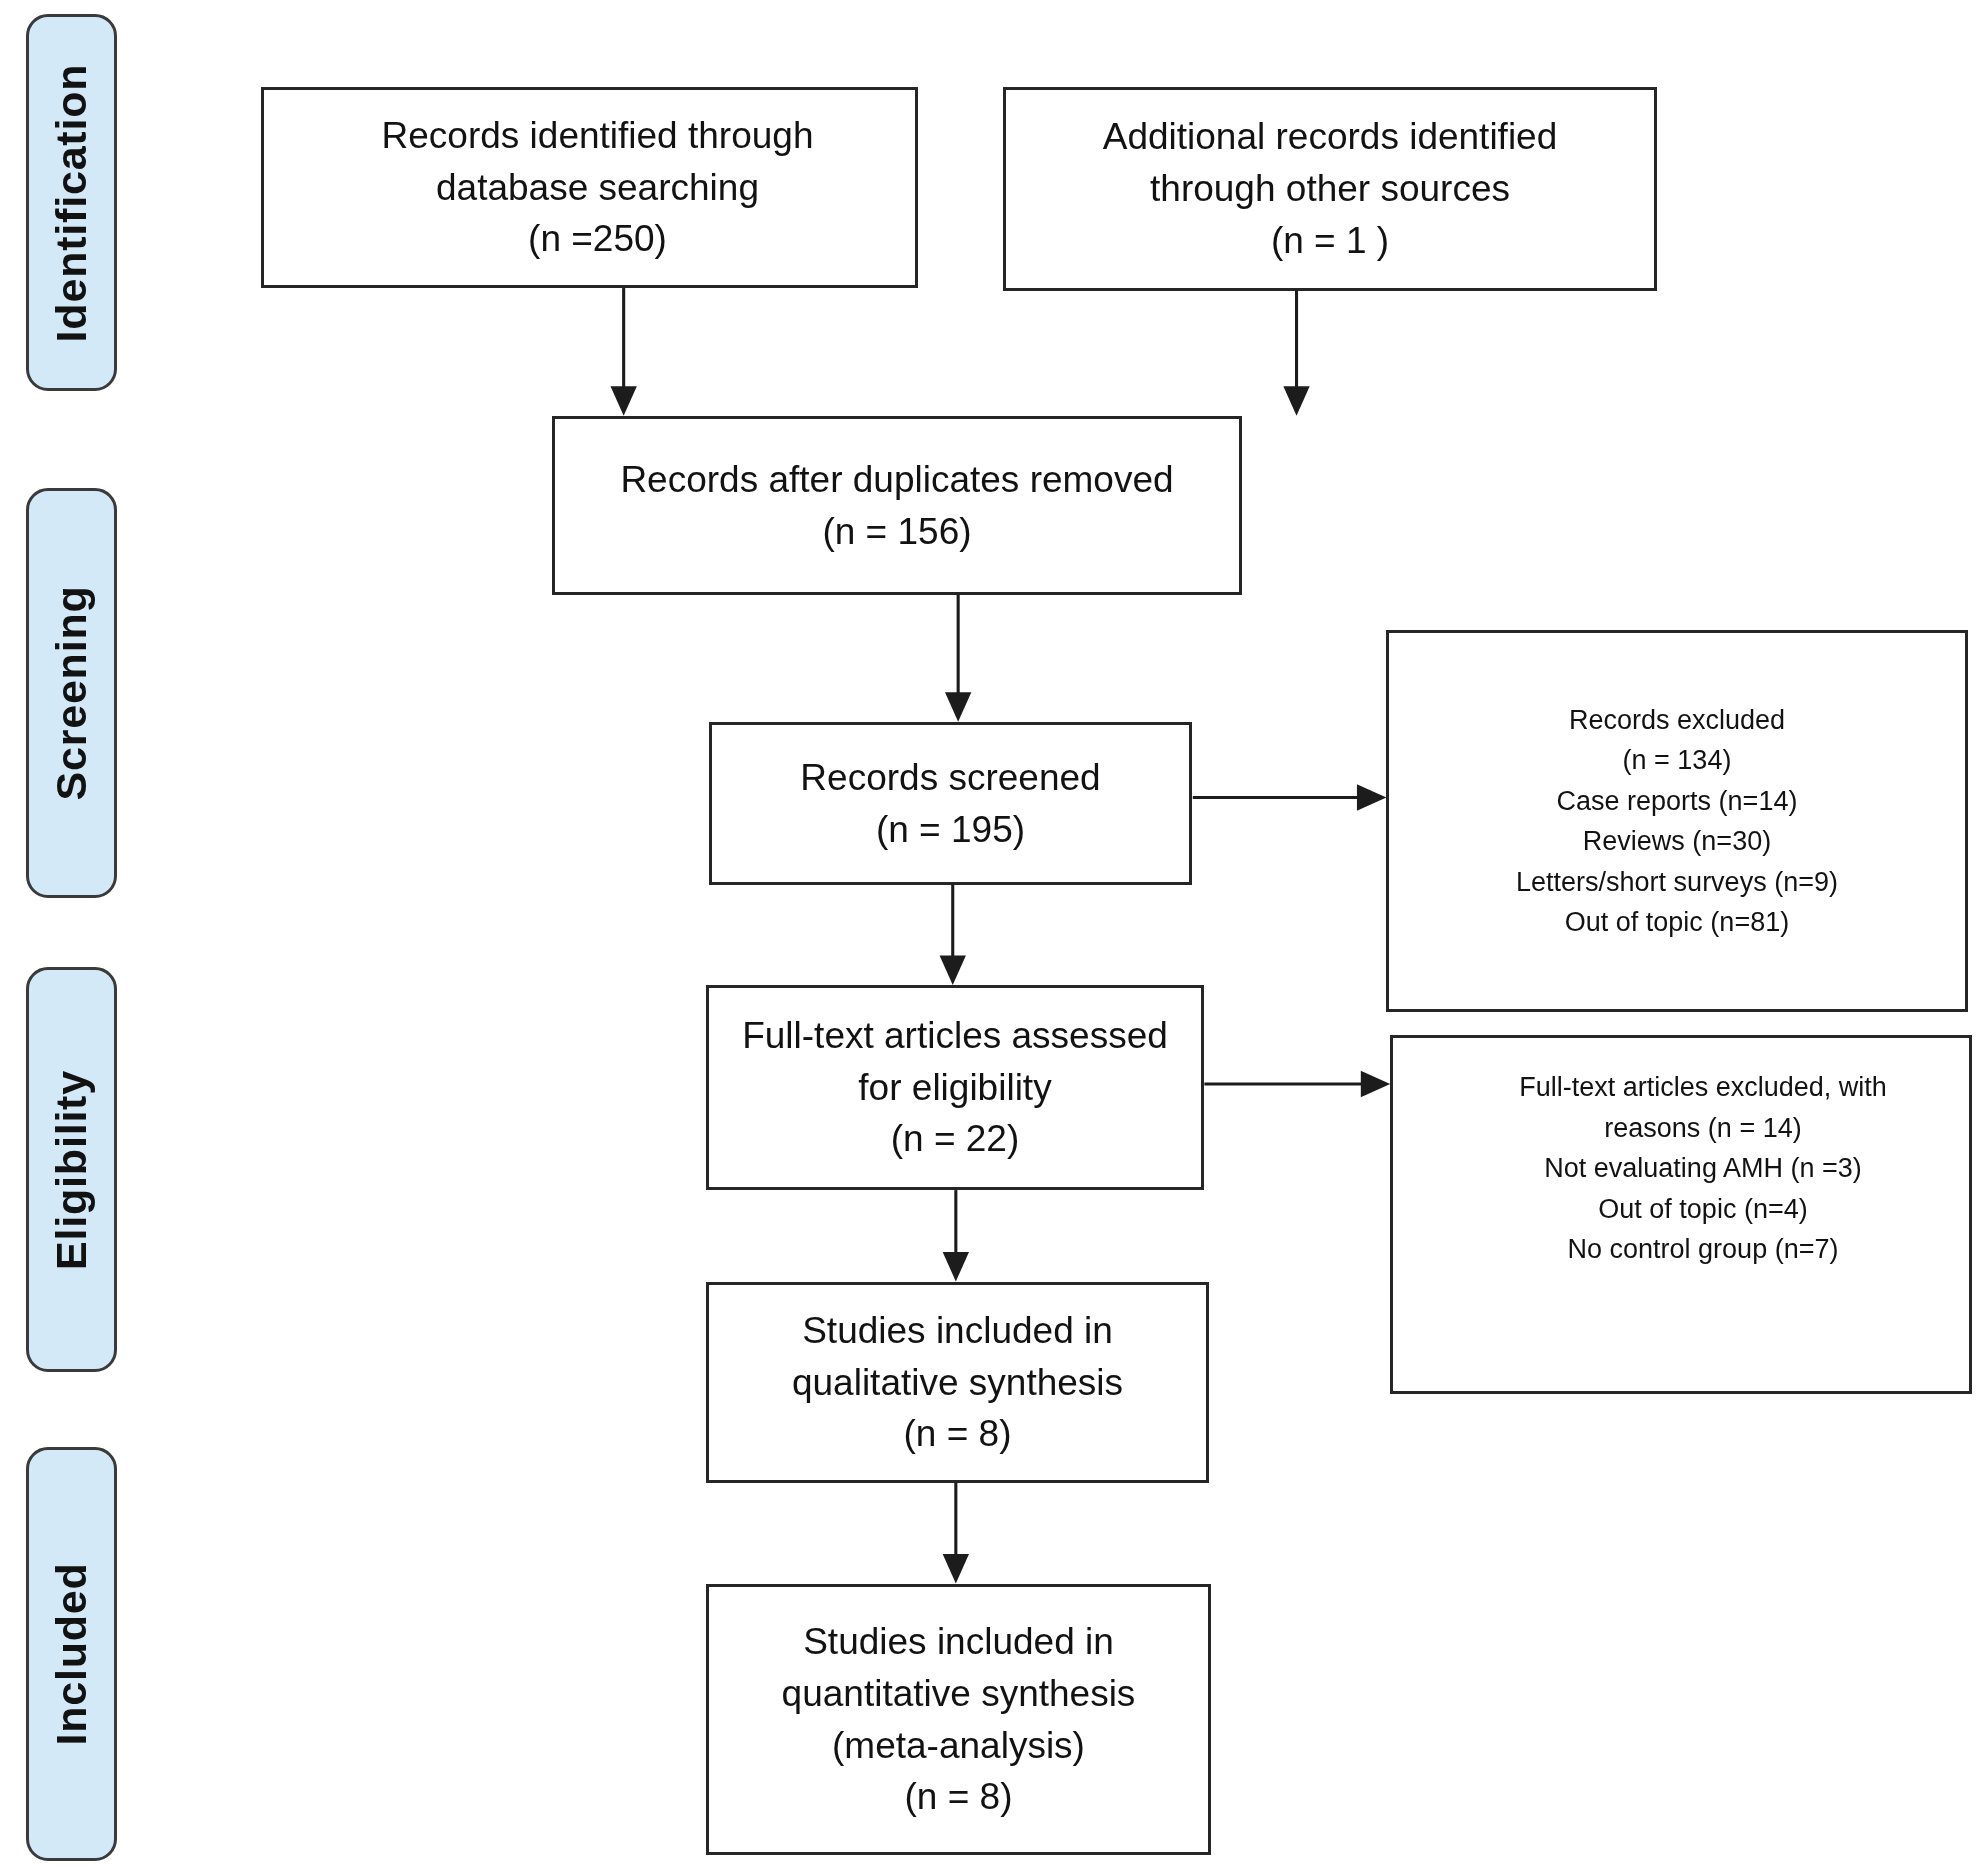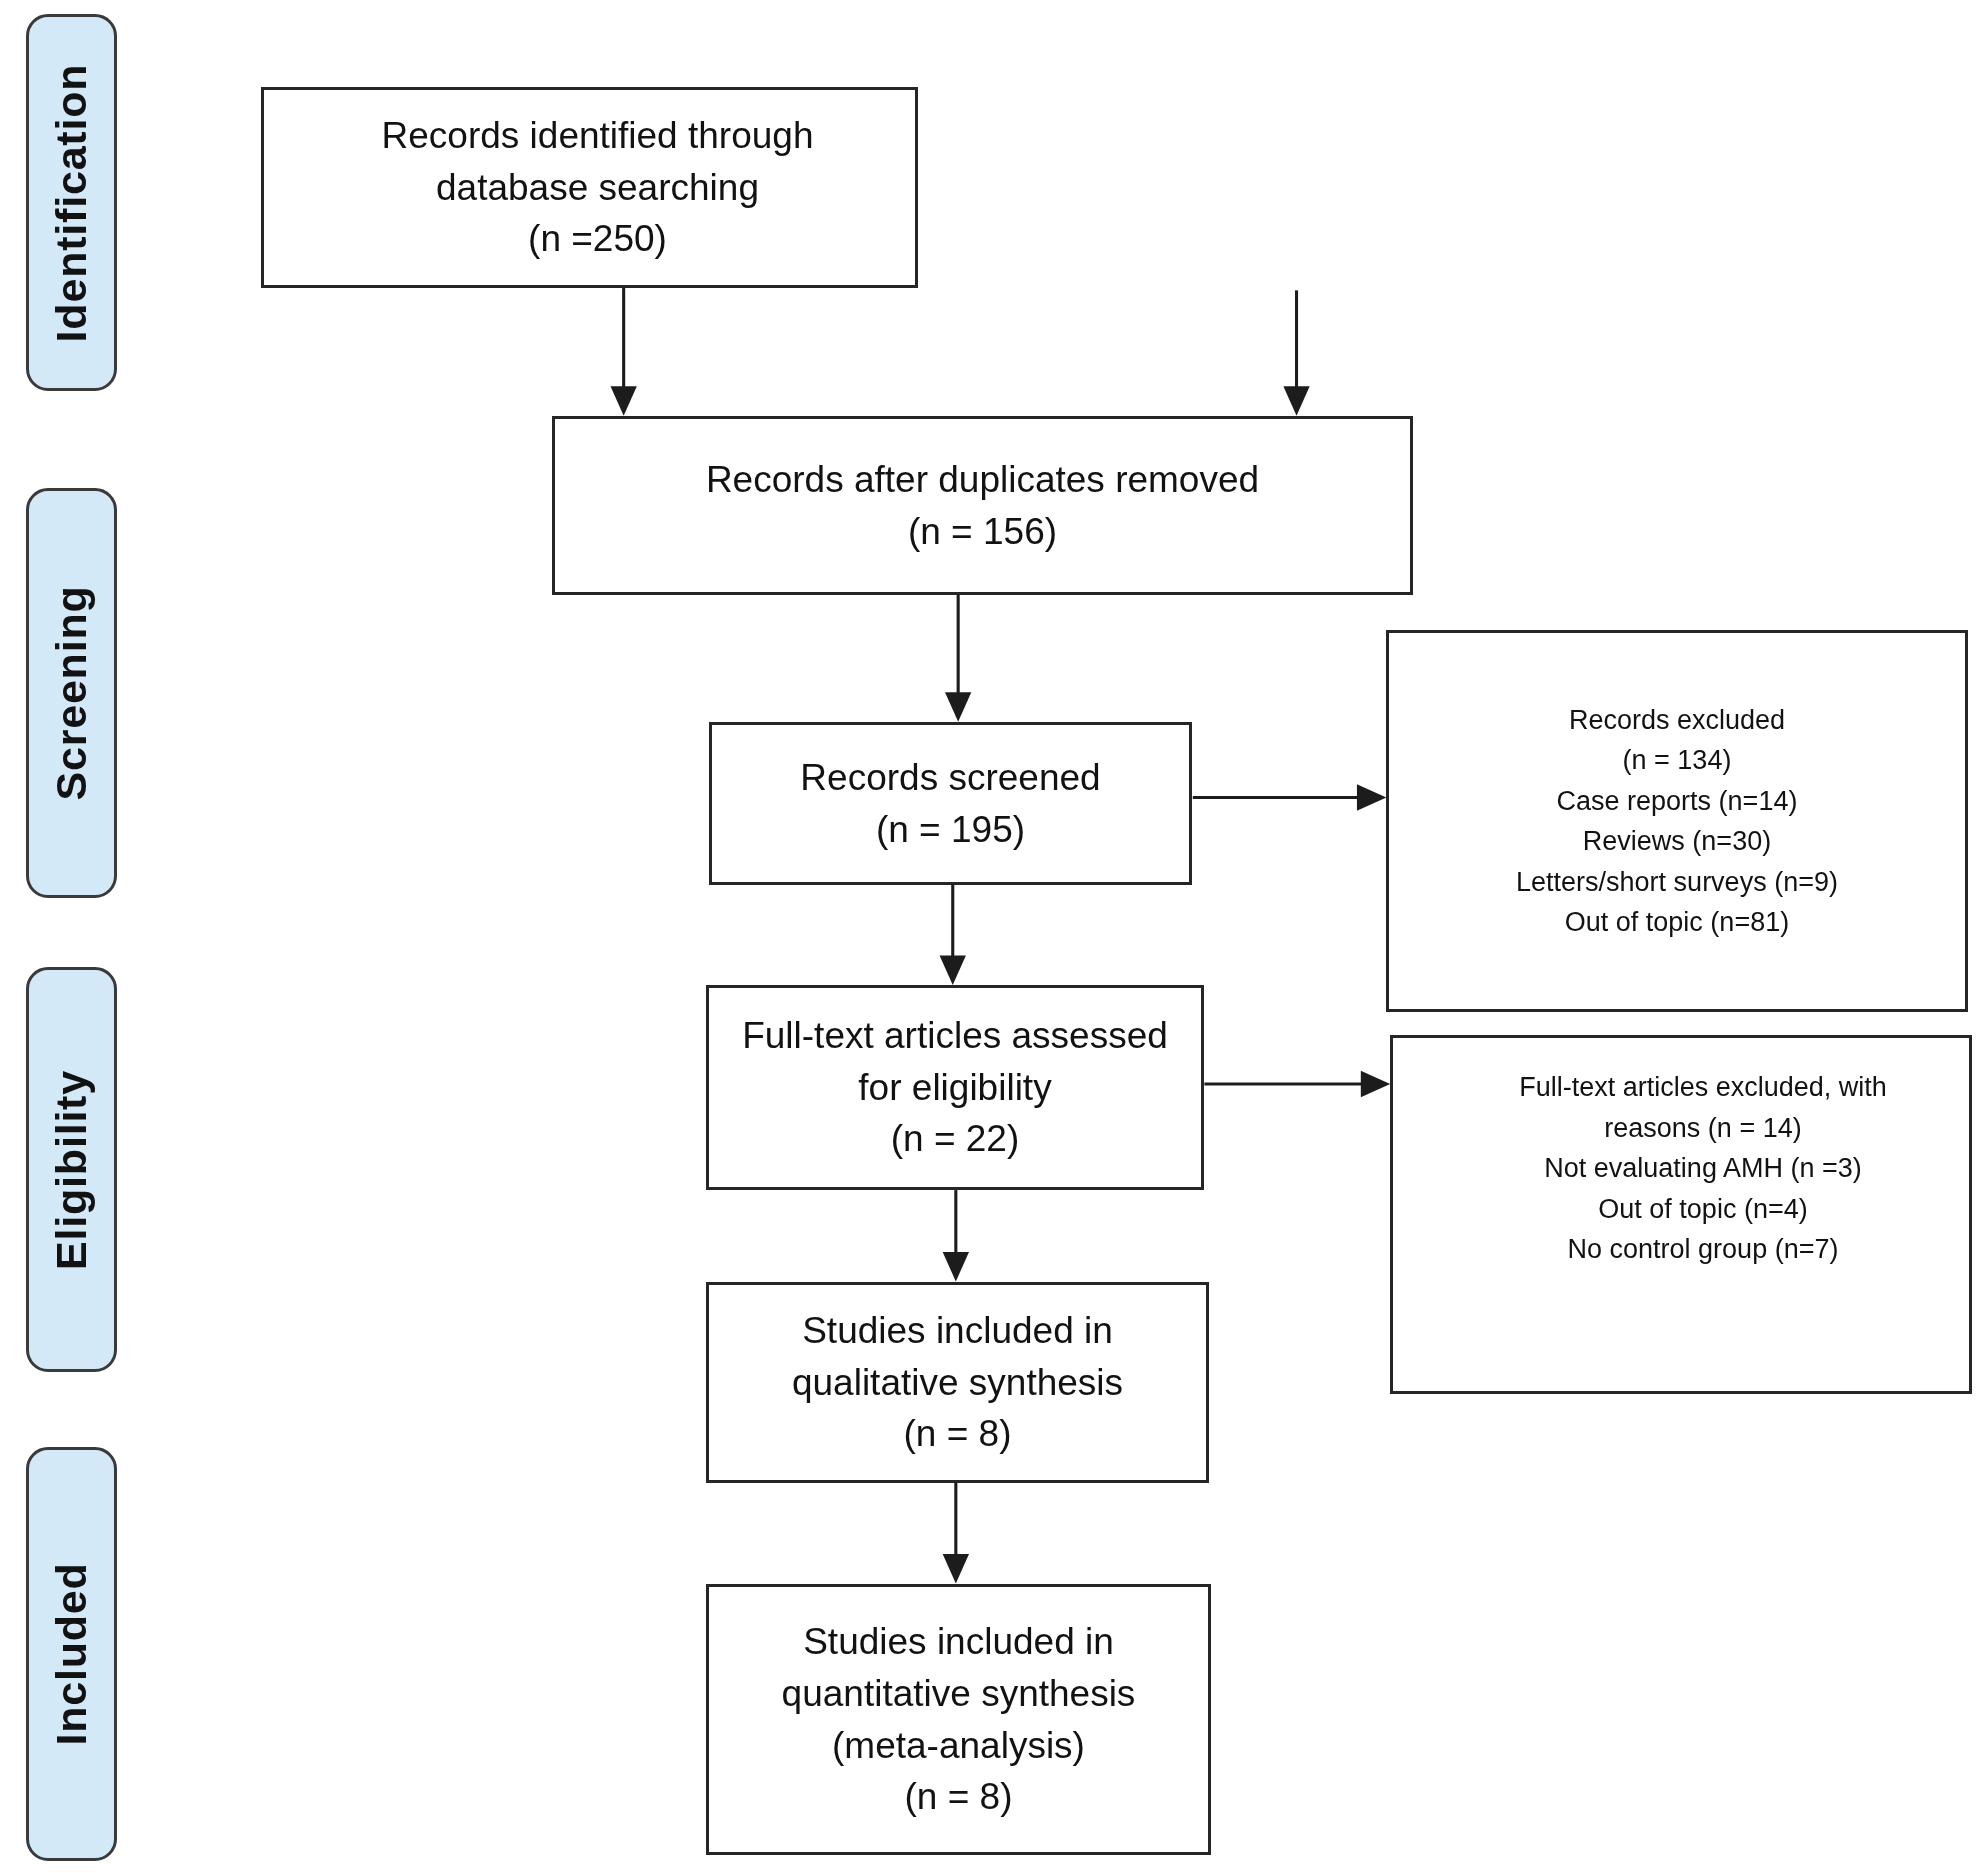--- a/index.html
+++ b/index.html
@@ -55,21 +55,21 @@
   }
   .box-text{
     white-space:pre-line;
     font-size:37px;
     line-height:1.4;
   }
   .side .box-text{font-size:27px;line-height:1.5;}
 
   #box-records-identified{left:261px;top:87px;width:657px;height:201px;padding-left:16px;}
   #box-additional-records{left:1003px;top:87px;width:654px;height:204px;}
-  #box-duplicates-removed{left:552px;top:416px;width:861px;height:179px;}
+  #box-duplicates-removed{left:552px;top:416px;width:690px;height:179px;}
   #box-records-screened{left:709px;top:722px;width:483px;height:163px;}
   #box-records-excluded{left:1386px;top:630px;width:582px;height:382px;}
   #box-fulltext-assessed{left:706px;top:985px;width:498px;height:205px;}
   #box-fulltext-excluded{left:1390px;top:1035px;width:582px;height:359px;align-items:flex-start;}
   #box-fulltext-excluded .box-text{padding-top:29px;margin-left:44px;}
   #box-qualitative{left:706px;top:1282px;width:503px;height:201px;}
   #box-quantitative{left:706px;top:1584px;width:505px;height:271px;}
 
   
   svg.arrows{position:absolute;left:0;top:0;}
@@ -93,20 +93,25 @@
   <div class="stage" id="stage-included">
     <span class="stage-text">Included</span>
   </div>
 
   <div class="fbox" id="box-records-identified">
     <div class="box-text">Records identified through
 database searching
 (n =250)</div>
   </div>
 
+  <div class="fbox" id="box-additional-records">
+    <div class="box-text">Additional records identified
+through other sources
+(n = 1 )</div>
+  </div>
 
   <div class="fbox" id="box-duplicates-removed">
     <div class="box-text">Records after duplicates removed
 (n = 156)</div>
   </div>
 
   <div class="fbox" id="box-records-screened">
     <div class="box-text">Records screened
 (n = 195)</div>
   </div>

